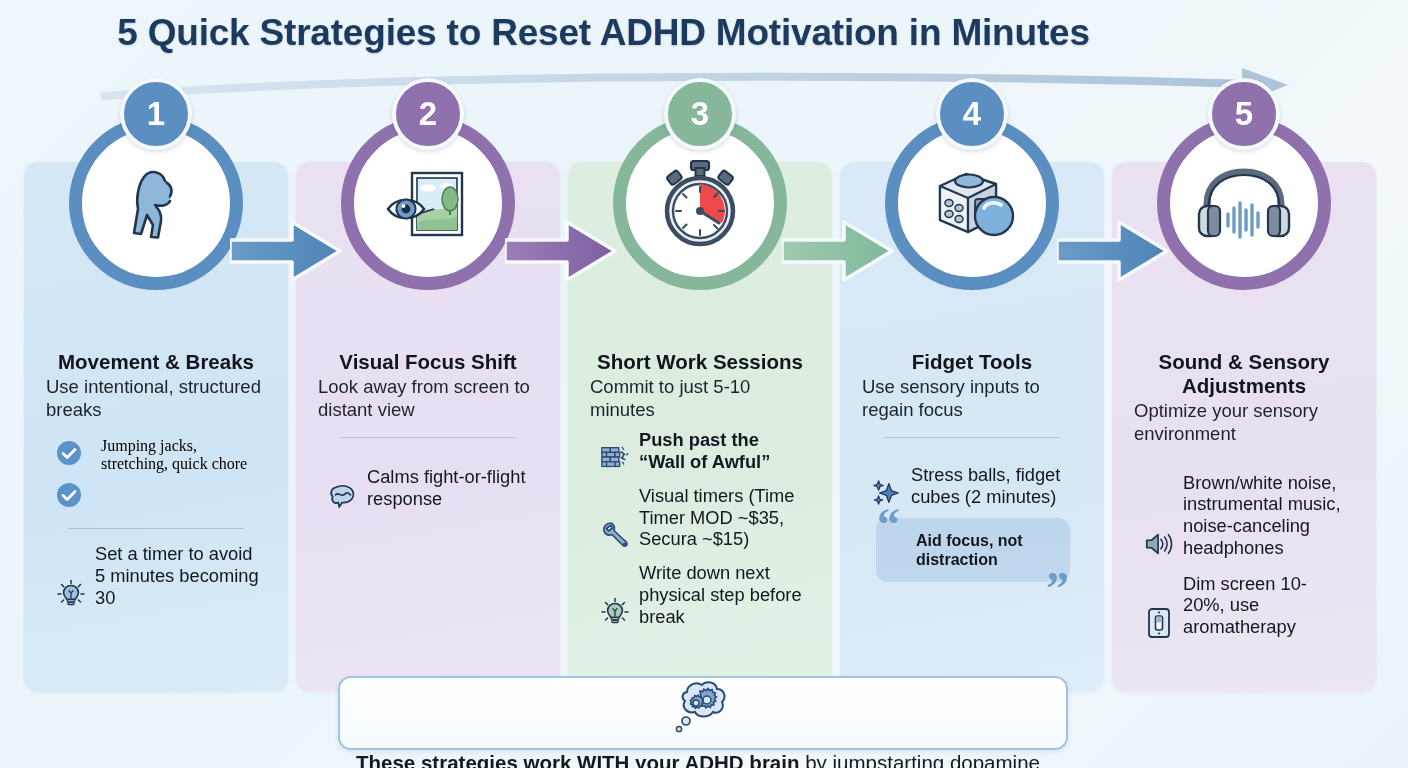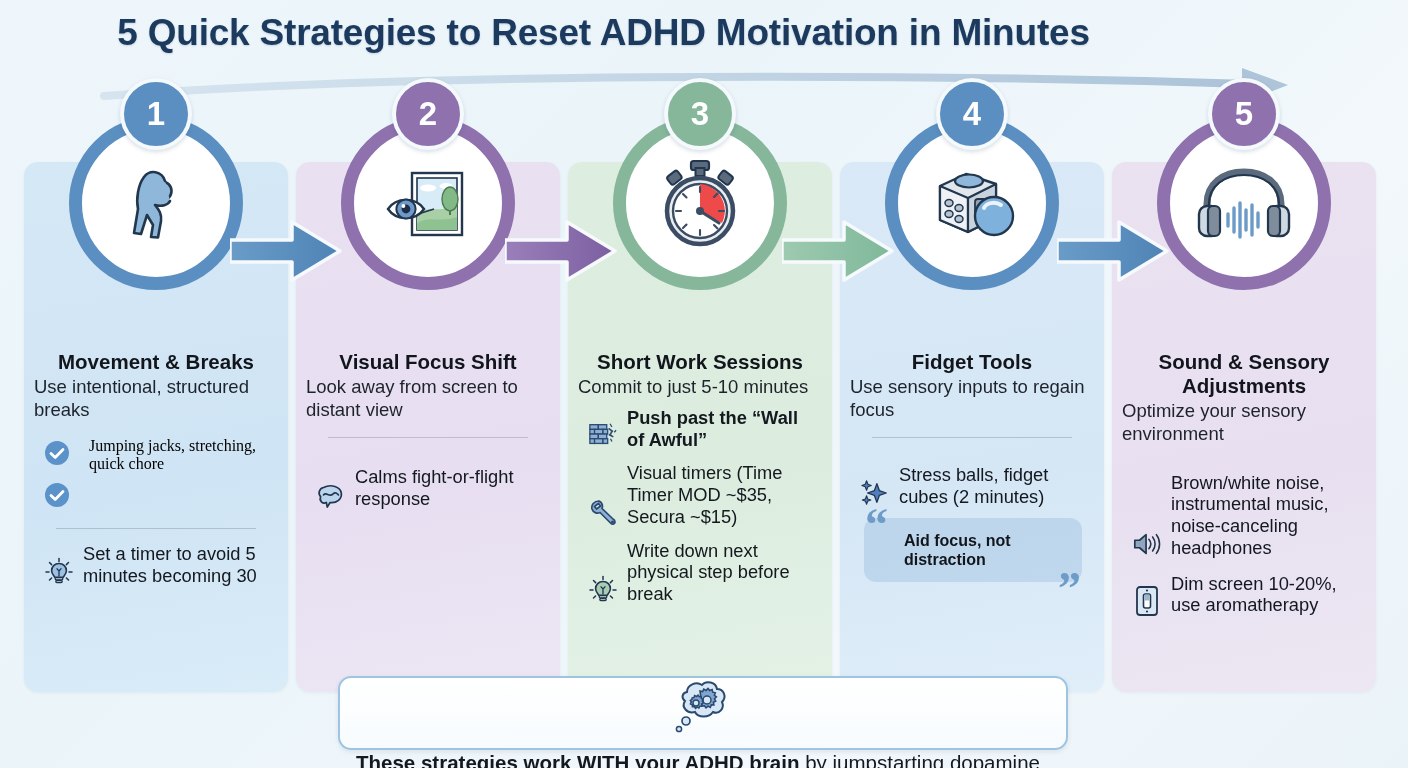--- a/index.html
+++ b/index.html
@@ -54,21 +54,21 @@
   .badge.g{background:#86b79a;}
 
   
   .conn{position:absolute;top:214px;width:120px;height:74px;z-index:5;pointer-events:none;}
   .conn.a1{left:230px;}
   .conn.a2{left:505px;}
   .conn.a3{left:782px;}
   .conn.a4{left:1057px;}
 
   
-  .card-body{position:absolute;left:0;top:188px;width:100%;padding:0 10px;box-sizing:border-box;}
+  .card-body{position:absolute;left:0;top:188px;width:100%;padding:0 22px;box-sizing:border-box;}
   .card-title{
     text-align:center;font-size:20.5px;font-weight:bold;color:#12161c;line-height:1.18;
     margin-bottom:2px;
   }
   .card-sub{
     text-align:left;font-size:18.5px;color:#1e232b;line-height:1.22;
   }
   .divider{height:1px;background:rgba(90,110,140,.30);margin:16px 22px 14px 22px;}
   .bullets{padding:0 6px 0 10px;}
   .bullet{display:flex;align-items:flex-end;gap:9px;margin-bottom:7px;}

